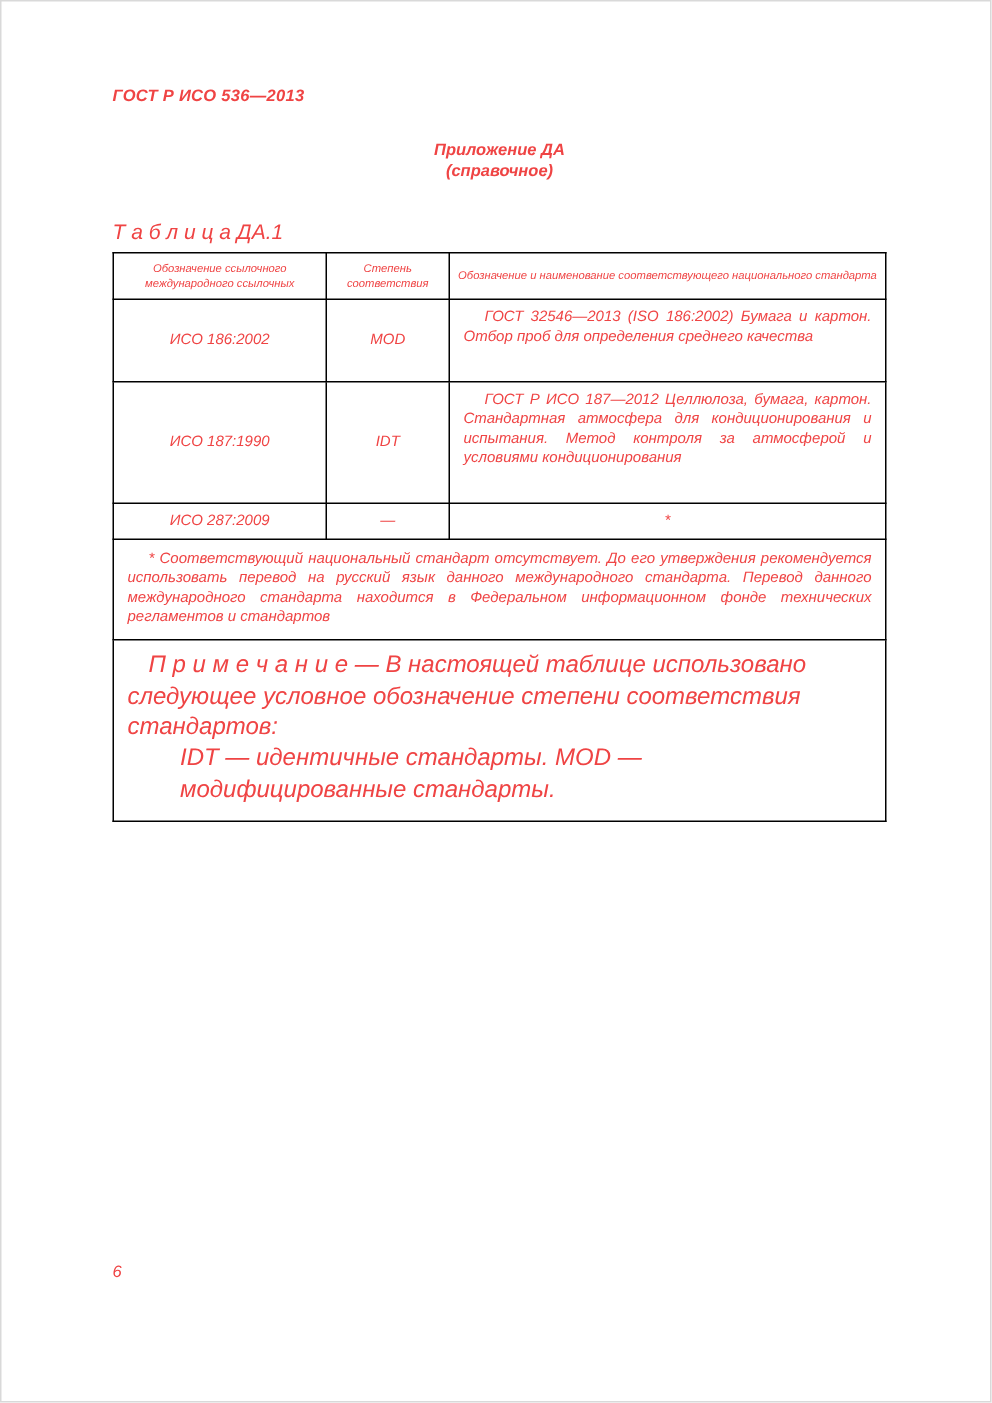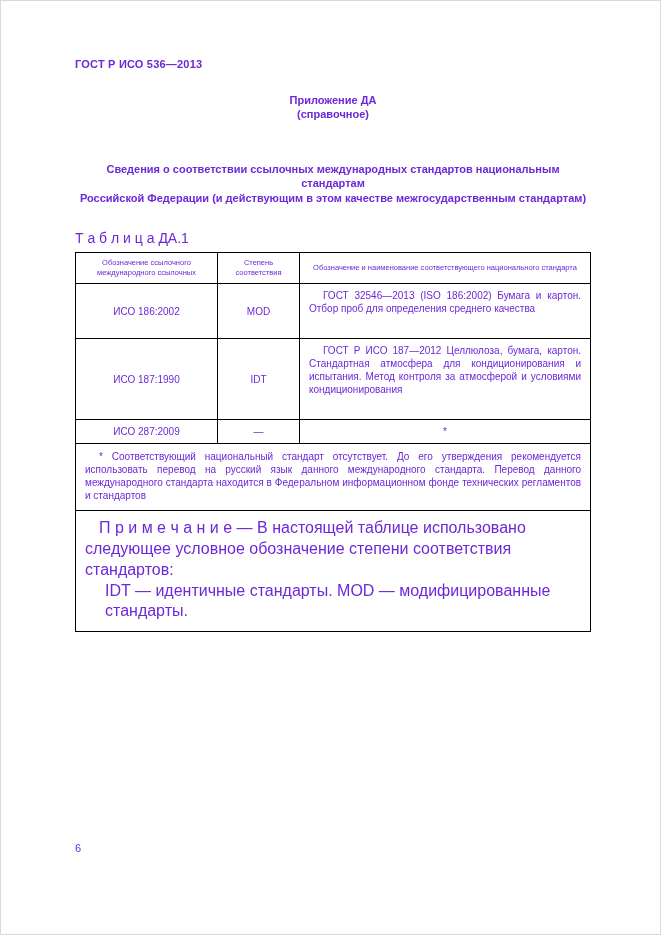--- a/index.html
+++ b/index.html
@@ -8,22 +8,23 @@
     background: #e8e8e8;
   }
   .page {
     position: relative;
     width: 661px;
     height: 935px;
     margin: 0 auto;
     background: #ffffff;
     box-shadow: 0 0 0 1px #d9d9d9 inset;
     font-family: "Liberation Sans", sans-serif;
-    color: #6d28d9;
+    color: #ef4444;
     overflow: hidden;
+    font-style: italic;
   }
   .content {
     position: absolute;
     left: 75px;
     right: 70px;
     top: 0;
   }
   .doc-number {
     margin-top: 58px;
     font-size: 11px;
@@ -94,21 +95,21 @@
   }
   td.note-cell {
     font-size: 16px;
     padding: 7px 9px 9px 9px;
     line-height: 1.3;
   }
   td.note-cell .note-line1 {
     text-indent: 14px;
   }
   td.note-cell .note-line2 {
-    margin-left: 20px;
+    margin-left: 35px;
   }
   .page-number {
     position: absolute;
     left: 75px;
     top: 842px;
     font-size: 11px;
   }
 </style>
 </head>
 <body>
@@ -116,24 +117,20 @@
 <div class="page">
   <div class="content">
 
     <div class="doc-number">ГОСТ Р ИСО 536—2013</div>
 
     <div class="appendix">
       <div>Приложение ДА</div>
       <div>(справочное)</div>
     </div>
 
-    <div class="section-title">
-      <div>Сведения о соответствии ссылочных международных стандартов национальным стандартам</div>
-      <div>Российской Федерации (и действующим в этом качестве межгосударственным стандартам)</div>
-    </div>
 
     <div class="table-label">Т а б л и ц а  ДА.1</div>
 
     <table class="std">
       <colgroup>
         <col class="c1">
         <col class="c2">
         <col class="c3">
       </colgroup>
       <thead>

